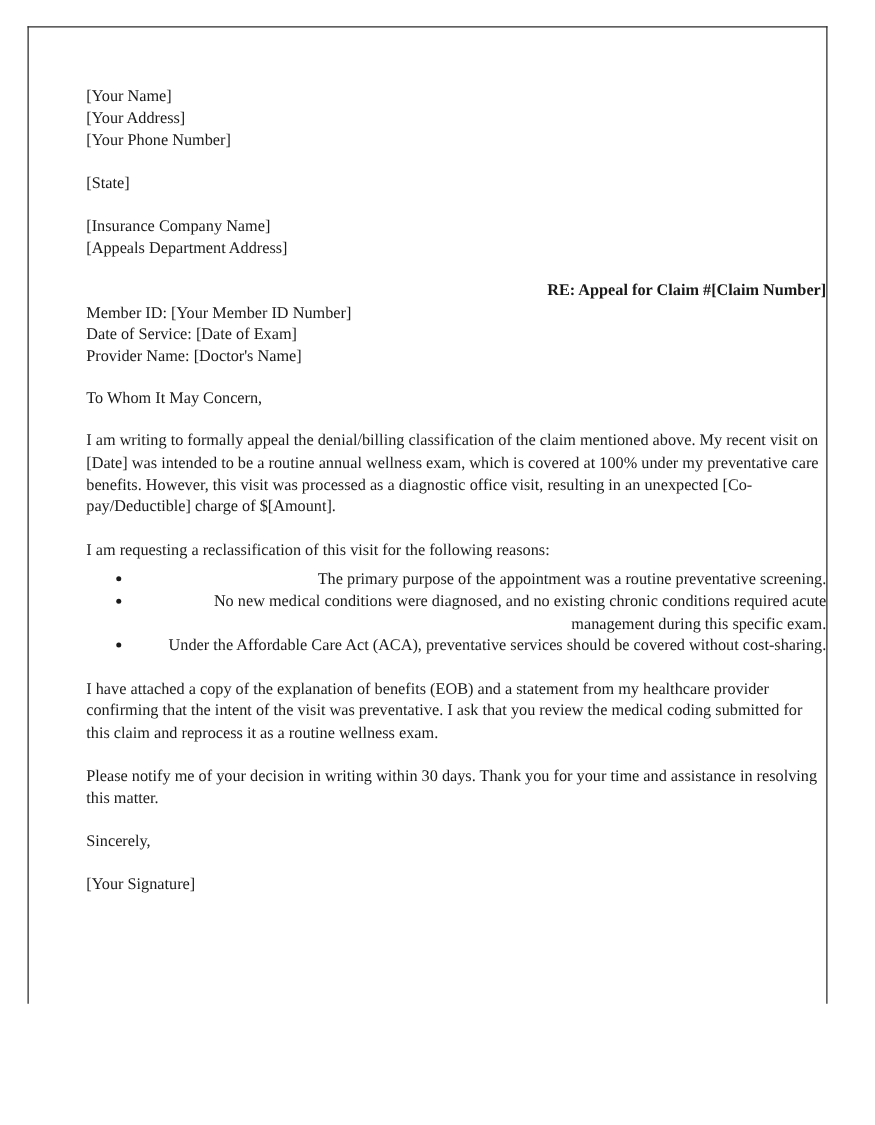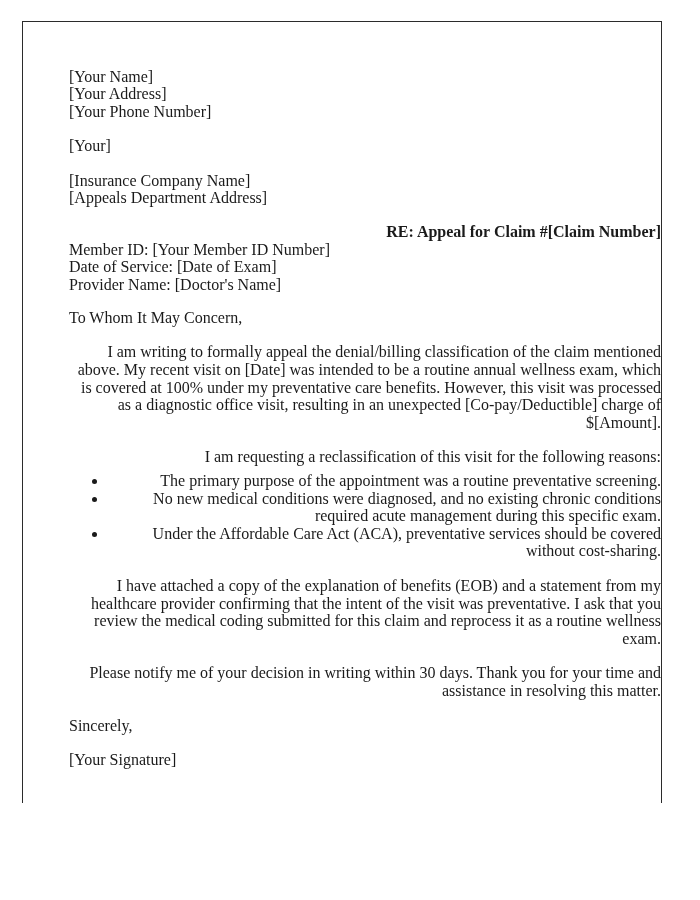--- a/index.html
+++ b/index.html
@@ -29,21 +29,21 @@
     border-bottom: none;
     box-sizing: border-box;
     background: #ffffff;
   }
 
   .doc-body {
     position: absolute;
     left: 46px;
     top: 46px;
     width: 592px;
-    font-size: 16px;
+    font-size: 13px;
     line-height: 17.4px;
     text-align: left;
   }
 
   .line { white-space: pre-wrap; }
 
   .spacer-sm { height: 17px; }
 
   .addr-block .line,
   .date-block .line,
@@ -55,21 +55,21 @@
   .ref-block { margin-top: 0; }
   .ref-line-bold { font-weight: bold; text-align: right; }
   .ref-label { font-weight: normal; }
   .ref-value { font-weight: normal; text-align: center; }
 
   .salutation { line-height: 17.4px; }
 
   p.para {
     margin: 0;
     line-height: 17.6px;
-    text-align: right;
+    text-align: left;
     font-family: Liberation Serif, serif;
   }
 
   ul.reasons {
     margin: 6px 0 0 0;
     padding-left: 39px;
     list-style-type: disc;
   }
   ul.reasons li {
     line-height: 17.6px;
@@ -89,21 +89,21 @@
 
     <div class="addr-block">
       <div class="line">[Your Name]</div>
       <div class="line">[Your Address]</div>
       <div class="line">[Your Phone Number]</div>
     </div>
 
     <div class="spacer-sm"></div>
 
     <div class="date-block">
-      <div class="line">[Your]</div>
+      <div class="line">[State]</div>
     </div>
 
     <div class="spacer-sm"></div>
 
     <div class="recipient-block">
       <div class="line">[Insurance Company Name]</div>
       <div class="line">[Appeals Department Address]</div>
     </div>
 
     <div class="spacer-sm"></div>

